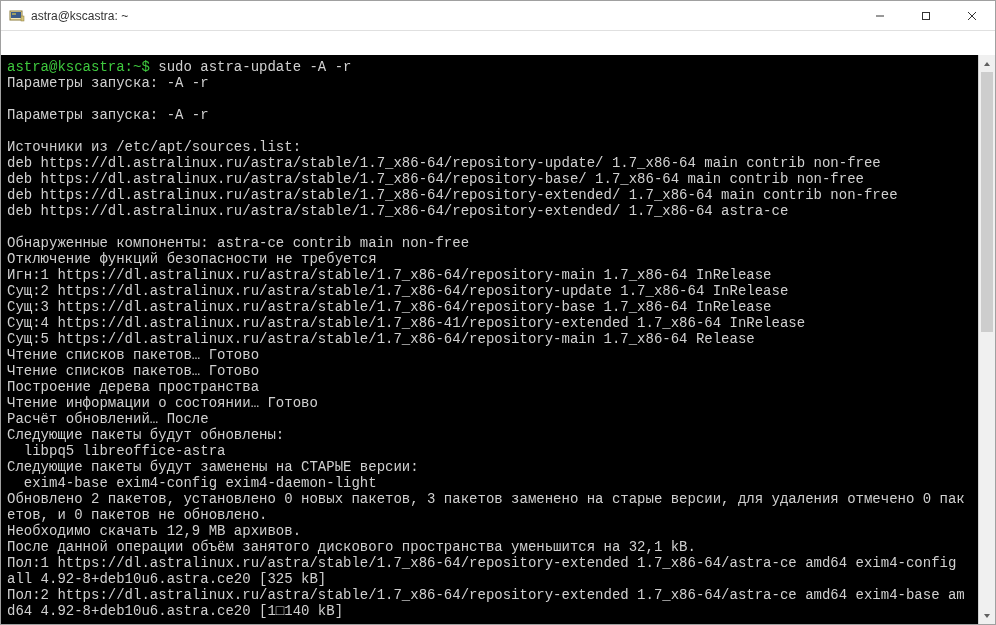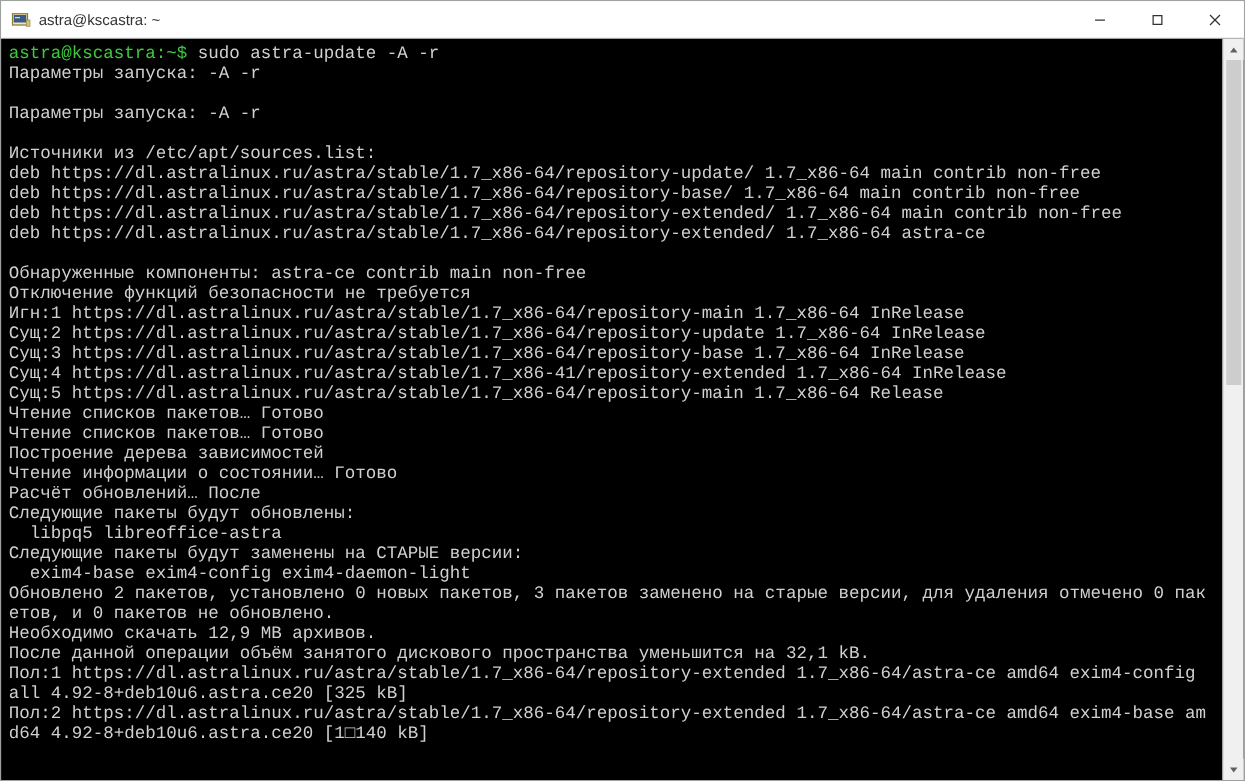--- a/index.html
+++ b/index.html
@@ -15,20 +15,21 @@
       overflow: hidden;
       font-size: 12px;
     }
     .window {
       width: 996px;
       height: 625px;
       background: #fff;
       border: 1px solid #a0a0a0;
       display: flex;
       flex-direction: column;
+      gap: 24px;
     }
     .titlebar {
       height: 30px;
       background: #fff;
       display: flex;
       align-items: center;
       border-bottom: 1px solid #e0e0e0;
     }
     .titlebar-icon {
       width: 16px;
@@ -152,21 +153,21 @@
 </span><span>
 </span><span>Обнаруженные компоненты: astra-ce contrib main non-free
 </span><span>Отключение функций безопасности не требуется
 </span><span>Игн:1 https://dl.astralinux.ru/astra/stable/1.7_x86-64/repository-main 1.7_x86-64 InRelease
 </span><span>Сущ:2 https://dl.astralinux.ru/astra/stable/1.7_x86-64/repository-update 1.7_x86-64 InRelease
 </span><span>Сущ:3 https://dl.astralinux.ru/astra/stable/1.7_x86-64/repository-base 1.7_x86-64 InRelease
 </span><span>Сущ:4 https://dl.astralinux.ru/astra/stable/1.7_x86-41/repository-extended 1.7_x86-64 InRelease
 </span><span>Сущ:5 https://dl.astralinux.ru/astra/stable/1.7_x86-64/repository-main 1.7_x86-64 Release
 </span><span>Чтение списков пакетов… Готово
 </span><span>Чтение списков пакетов… Готово
-</span><span>Построение дерева зависимостей
+</span><span>Построение дерева пространства
 </span><span>Чтение информации о состоянии… Готово
 </span><span>Расчёт обновлений… После
 </span><span>Следующие пакеты будут обновлены:
 </span><span>  libpq5 libreoffice-astra
 </span><span>Следующие пакеты будут заменены на СТАРЫЕ версии:
 </span><span>  exim4-base exim4-config exim4-daemon-light
 </span><span>Обновлено 2 пакетов, установлено 0 новых пакетов, 3 пакетов заменено на старые версии, для удаления отмечено 0 пакетов, и 0 пакетов не обновлено.
 </span><span>Необходимо скачать 12,9 MB архивов.
 </span><span>После данной операции объём занятого дискового пространства уменьшится на 32,1 kB.
 </span><span>Пол:1 https://dl.astralinux.ru/astra/stable/1.7_x86-64/repository-extended 1.7_x86-64/astra-ce amd64 exim4-config all 4.92-8+deb10u6.astra.ce20 [325 kB]

